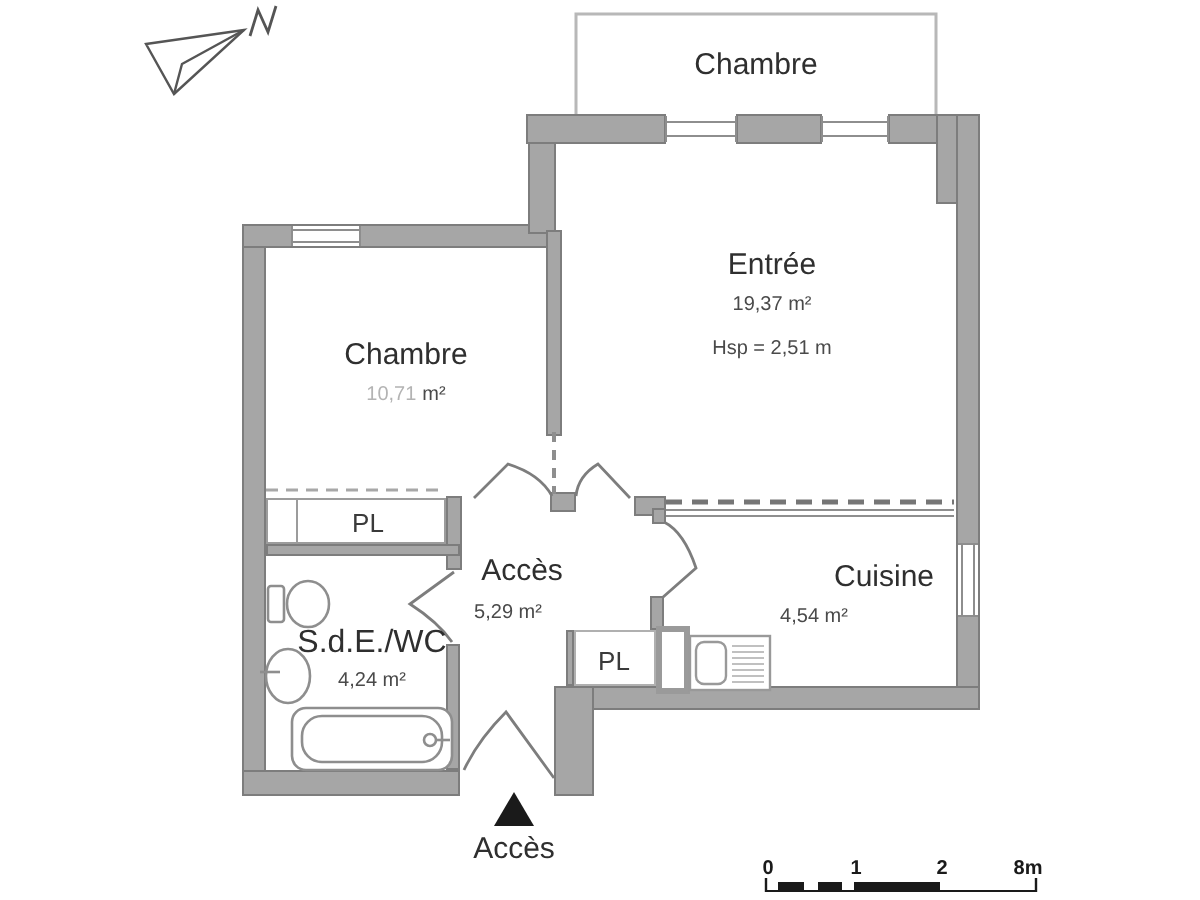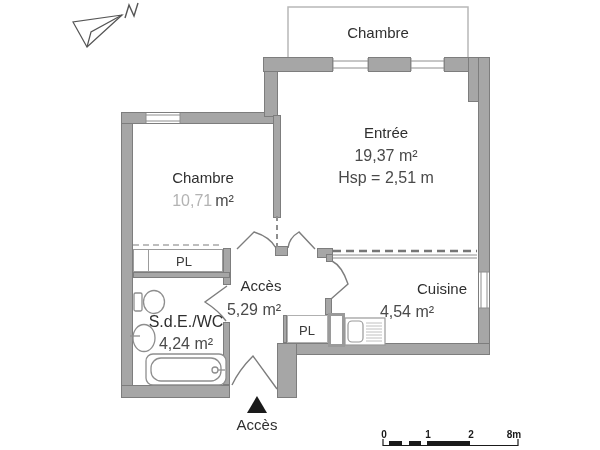--- a/index.html
+++ b/index.html
@@ -4,21 +4,21 @@
 <style>
   html,body{margin:0;padding:0;background:#fff;}
   .plan{
     position:relative;width:600px;height:450px;background:#ffffff;overflow:hidden;
     font-family:"Liberation Sans","DejaVu Sans",sans-serif;color:#2f2f2f;
   }
   .wall{position:absolute;background:#a6a6a6;border:1px solid #7d7d7d;box-sizing:border-box;}
   .thinbox{position:absolute;background:#ffffff;border:1px solid #9c9c9c;box-sizing:border-box;}
   .lbl{position:absolute;transform:translateX(-50%);white-space:nowrap;color:#2f2f2f;}
   .room-name{font-size:15px;}
-  .room-area{font-size:16px;color:#4a4a4a;}
+  .room-area{font-size:10px;color:#4a4a4a;}
   .pl-label{font-size:13px;color:#3a3a3a;}
   .muted{color:#b3b3b3;}
   .scale-num{position:absolute;transform:translateX(-50%);font-size:10px;font-weight:600;color:#1a1a1a;}
   svg.overlay{position:absolute;left:0;top:0;pointer-events:none;}
 </style>
 </head>
 <body>
 
 <div class="plan">
 

